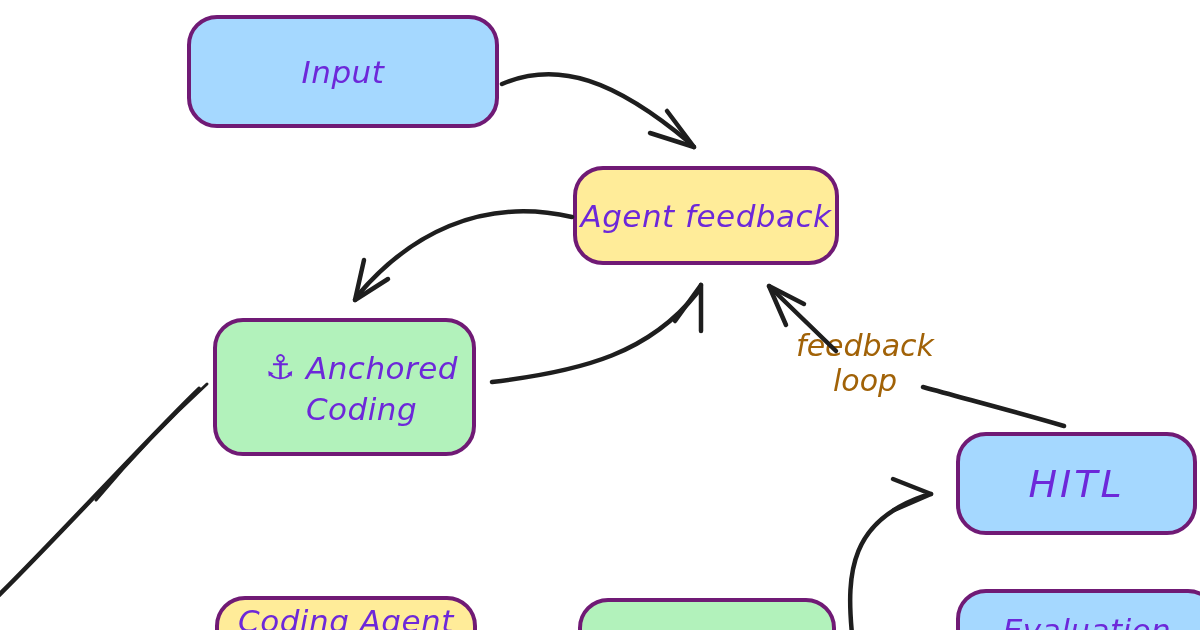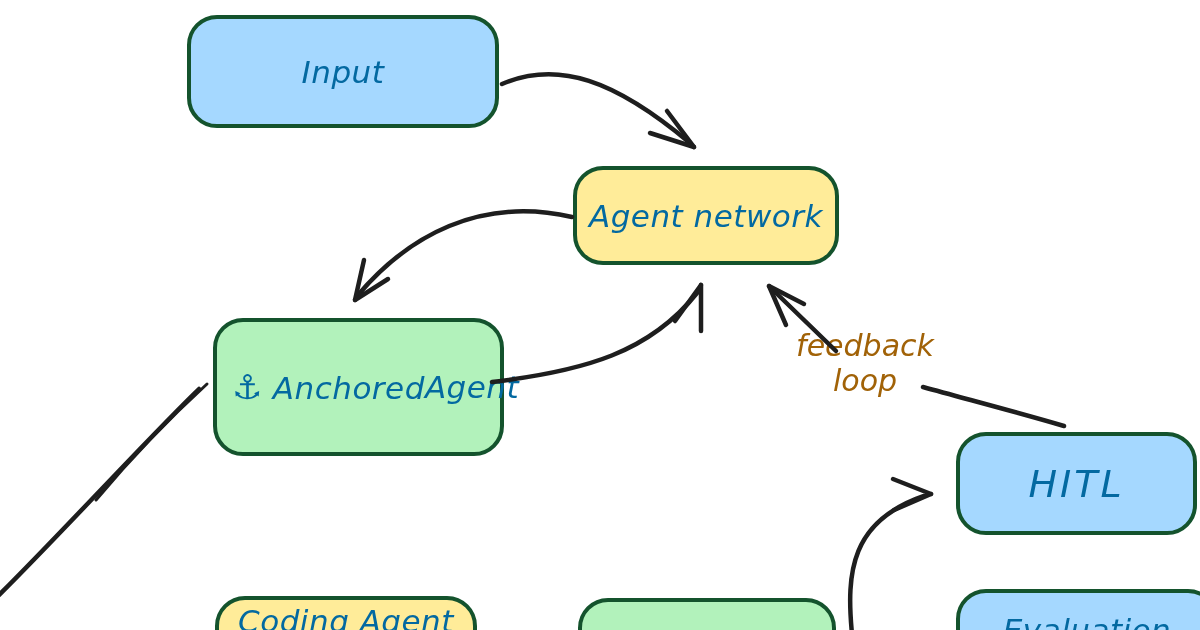--- a/index.html
+++ b/index.html
@@ -7,36 +7,36 @@
     position: relative;
     width: 1200px;
     height: 630px;
     background: #ffffff;
     overflow: hidden;
     font-family: "DejaVu Sans", sans-serif;
   }
   .node {
     position: absolute;
     box-sizing: border-box;
-    border: 4px solid #14532d;
+    border: 4px solid #701a75;
     border-radius: 30px;
     display: flex;
     align-items: center;
     justify-content: center;
-    color: #0369a1;
+    color: #6d28d9;
     font-style: italic;
     font-size: 31px;
     letter-spacing: 0.5px;
     white-space: nowrap;
   }
   .node .label-line { display: block; text-align: center; }
   #node-input           { left: 187px; top: 15px;  width: 312px; height: 113px; }
   #node-agent-network   { left: 573px; top: 166px; width: 266px; height: 99px;  }
-  #node-anchored-intent { left: 213px; top: 318px; width: 291px; height: 138px;
-                          flex-direction: row; line-height: 1.3; padding-left: 34px; }
+  #node-anchored-intent { left: 213px; top: 318px; width: 263px; height: 138px;
+                          flex-direction: column; line-height: 1.3; padding-left: 34px; }
   #node-hitl            { left: 956px; top: 432px; width: 241px; height: 103px;
                           letter-spacing: 3px; font-size: 38px; }
   #node-coding-agent    { left: 215px; top: 596px; width: 262px; height: 110px;
                           align-items: flex-start; padding-top: 3px; }
   #node-bottom-center   { left: 578px; top: 598px; width: 258px; height: 110px; }
   #node-bottom-right    { left: 956px; top: 589px; width: 262px; height: 110px;
                           align-items: flex-start; padding-top: 19px; }
   .anchor-icon { font-style: normal; font-size: 34px; margin-right: 10px; }
   #feedback-loop-label {
     position: absolute;
@@ -56,28 +56,28 @@
 </head>
 <body>
 
 <div id="canvas">
 
   <div class="node" id="node-input" style="background-color: rgb(165, 216, 255);">
     <span class="label-line">Input</span>
   </div>
 
   <div class="node" id="node-agent-network" style="background-color: rgb(255, 236, 153);">
-    <span class="label-line">Agent network</span>
+    <span class="label-line">Agent feedback</span>
   </div>
 
   <div class="node" id="node-anchored-intent" style="background-color: rgb(178, 242, 187);">
     <span class="label-line">
       <span class="anchor-icon">⚓</span><span>Anchored</span>
     </span>
-    <span class="label-line">Agent</span>
+    <span class="label-line">Coding</span>
   </div>
 
   <div class="node" id="node-hitl" style="background-color: rgb(165, 216, 255);">
     <span class="label-line">HITL</span>
   </div>
 
   <div class="node" id="node-coding-agent" style="background-color: rgb(255, 236, 153);">
     <span class="label-line">Coding Agent</span>
   </div>
 

